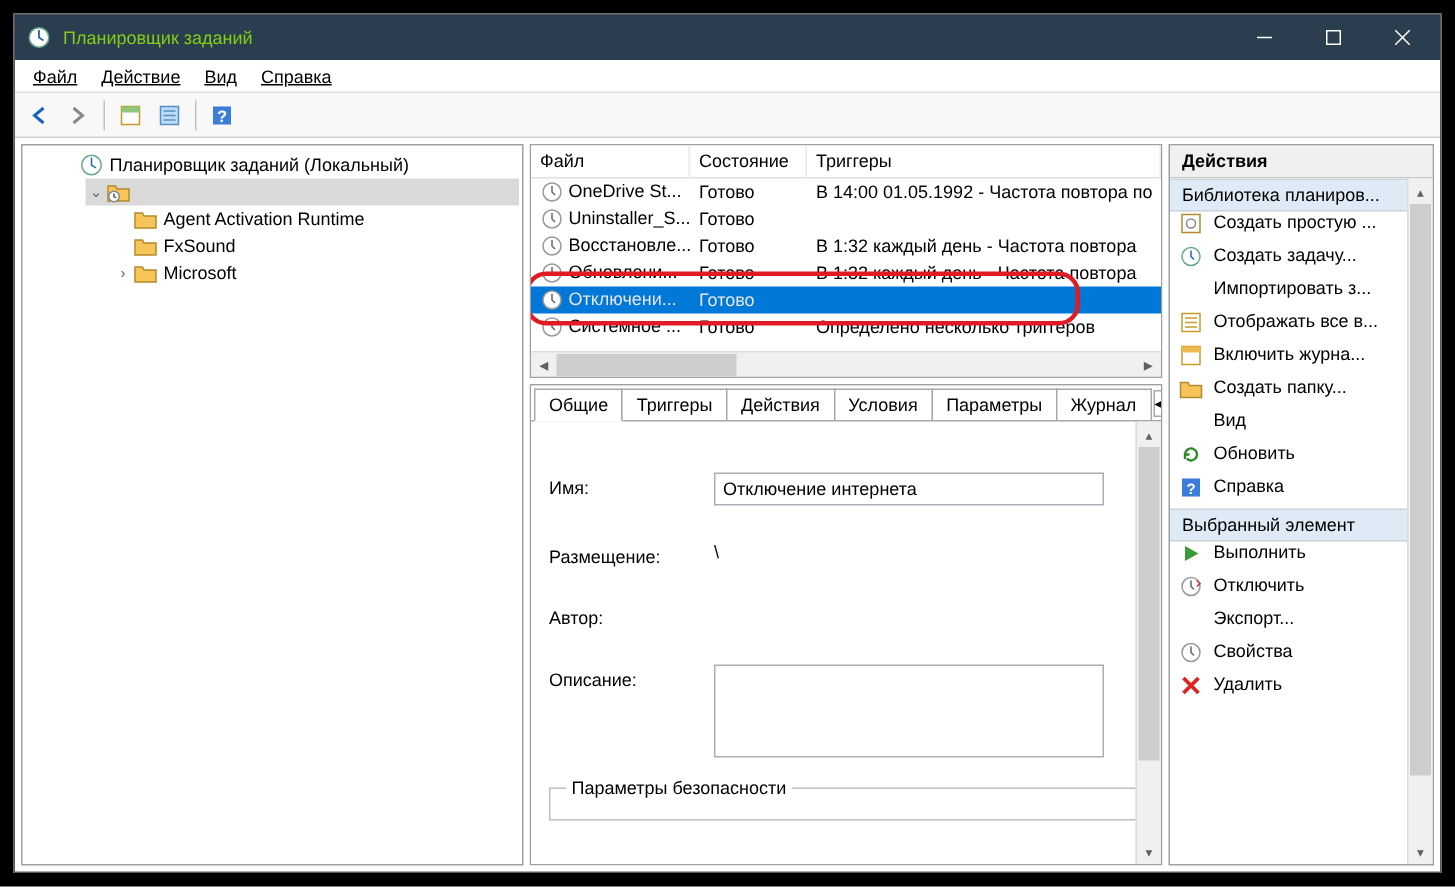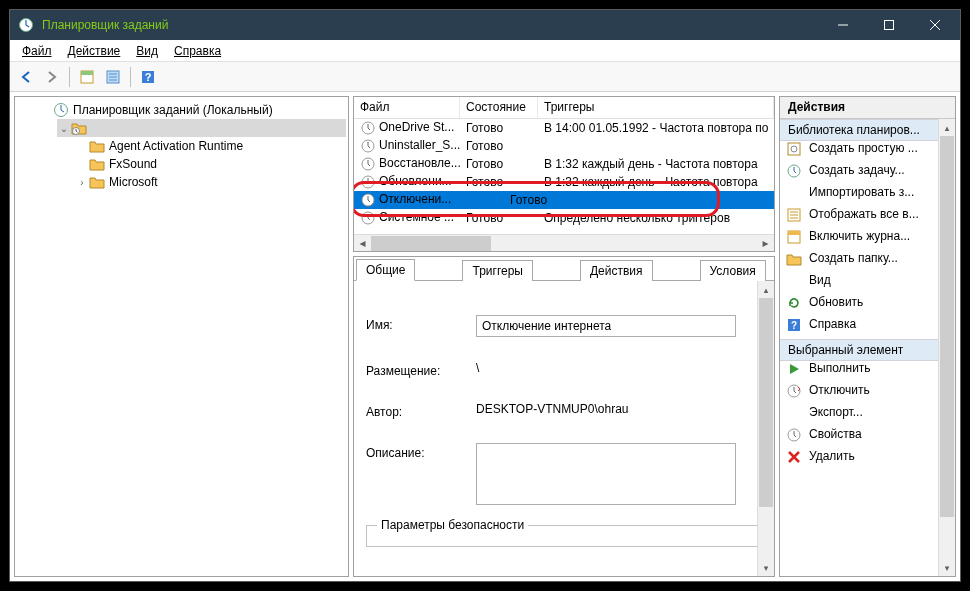--- a/index.html
+++ b/index.html
@@ -24,29 +24,29 @@
   .tree-row { display: flex; align-items: center; height: 18px; white-space: nowrap; padding-right: 4px; }
   .tree-row.sel { background: #d9d9d9; }
   .tree-toggle { width: 14px; text-align: center; color: #666; font-size: 10px; }
   .tree-icon { width: 16px; height: 16px; margin-right: 4px; flex-shrink: 0; }
   .middle-top { height: 156px; border: 1px solid #a0a0a0; margin-bottom: 4px; display: flex; flex-direction: column; position: relative; }
   .middle-bot { flex: 1; border: 1px solid #a0a0a0; display: flex; flex-direction: column; overflow: hidden; }
   .listhdr { display: flex; height: 22px; background: #fff; border-bottom: 1px solid #e0e0e0; }
   .listhdr .col { padding: 3px 6px; border-right: 1px solid #e8e8e8; }
   .listbody { flex: 1; overflow: hidden; position: relative; }
   .listrow { display: flex; height: 18px; align-items: center; }
-  .listrow.sel { background: #0078d7; color: #000000; gap: 44px; }
+  .listrow.sel { background: #0078d7; color: #e5e5e5; }
   .listrow .cell { padding: 0 6px; overflow: hidden; white-space: nowrap; display: flex; align-items: flex-start; }
   .cl-icon { width: 16px; height: 16px; margin-right: 3px; flex-shrink: 0; }
   .highlight { position: absolute; border: 3px solid #e01b24; border-radius: 14px; pointer-events: none; }
   .hscroll { height: 17px; background: #f0f0f0; border-top: 1px solid #dcdcdc; display: flex; align-items: center; }
   .hscroll .arrow { width: 17px; height: 17px; display: flex; align-items: center; justify-content: center; color: #606060; }
   .hscroll .track { flex: 1; height: 17px; position: relative; }
   .hscroll .thumb { position: absolute; left: 0; width: 120px; height: 15px; top: 1px; background: #cdcdcd; }
-  .tabs { height: 24px; display: flex; align-items: flex-end; padding: 0 2px; background: #fff; border-bottom: 1px solid #a8a8a8; position: relative; gap: 48px; }
+  .tabs { height: 24px; display: flex; align-items: center; padding: 0 2px; background: #fff; border-bottom: 1px solid #a8a8a8; position: relative; }
   .tab { padding: 3px 9px; border: 1px solid #a8a8a8; border-bottom: none; background: #fff; margin-right: -1px; font-size: 12px; position: relative; top: 1px; }
   .tab.active { background: #fff; border-bottom: 1px solid #fff; z-index: 2; }
   .tabs .tabarrow { width: 16px; height: 18px; border: 1px solid #a8a8a8; display: flex; align-items: center; justify-content: center; margin-left: 2px; font-size: 9px; }
   .tabcontent { flex: 1; padding: 10px 12px; overflow: hidden; position: relative; }
   .formrow { display: flex; margin-bottom: 10px; align-items: flex-start; margin-top: 24px; }
   .formrow .lbl { width: 110px; padding-top: 3px; }
   .formrow .val { flex: 1; }
   .formrow input.txt { width: 260px; height: 22px; border: 1px solid #abadb3; padding: 2px 5px; font: inherit; }
   .formrow textarea.txt { width: 260px; height: 62px; border: 1px solid #abadb3; resize: none; font: inherit; padding: 2px 5px; }
   fieldset { border: 1px solid #c0c0c0; margin-top: 6px; padding: 8px 10px 6px; }
@@ -297,21 +297,20 @@
           <div class="formrow">
             <div class="lbl">Имя:</div>
             <div class="val"><input class="txt" readonly="" value="Отключение интернета" style=""></div>
           </div>
           <div class="formrow">
             <div class="lbl">Размещение:</div>
             <div class="val">\</div>
           </div>
           <div class="formrow">
             <div class="lbl">Автор:</div>
-            <div class="val">DESKTOP-VTNMUP0\ohrau</div>
           </div>
           <div class="formrow">
             <div class="lbl">Описание:</div>
             <div class="val"><textarea class="txt" readonly="" style=""></textarea></div>
           </div>
           <fieldset>
             <legend>Параметры безопасности</legend>
           </fieldset>
           <div class="vscroll" style="right:0;top:0;bottom:0">
             <div class="varr">▴</div>

